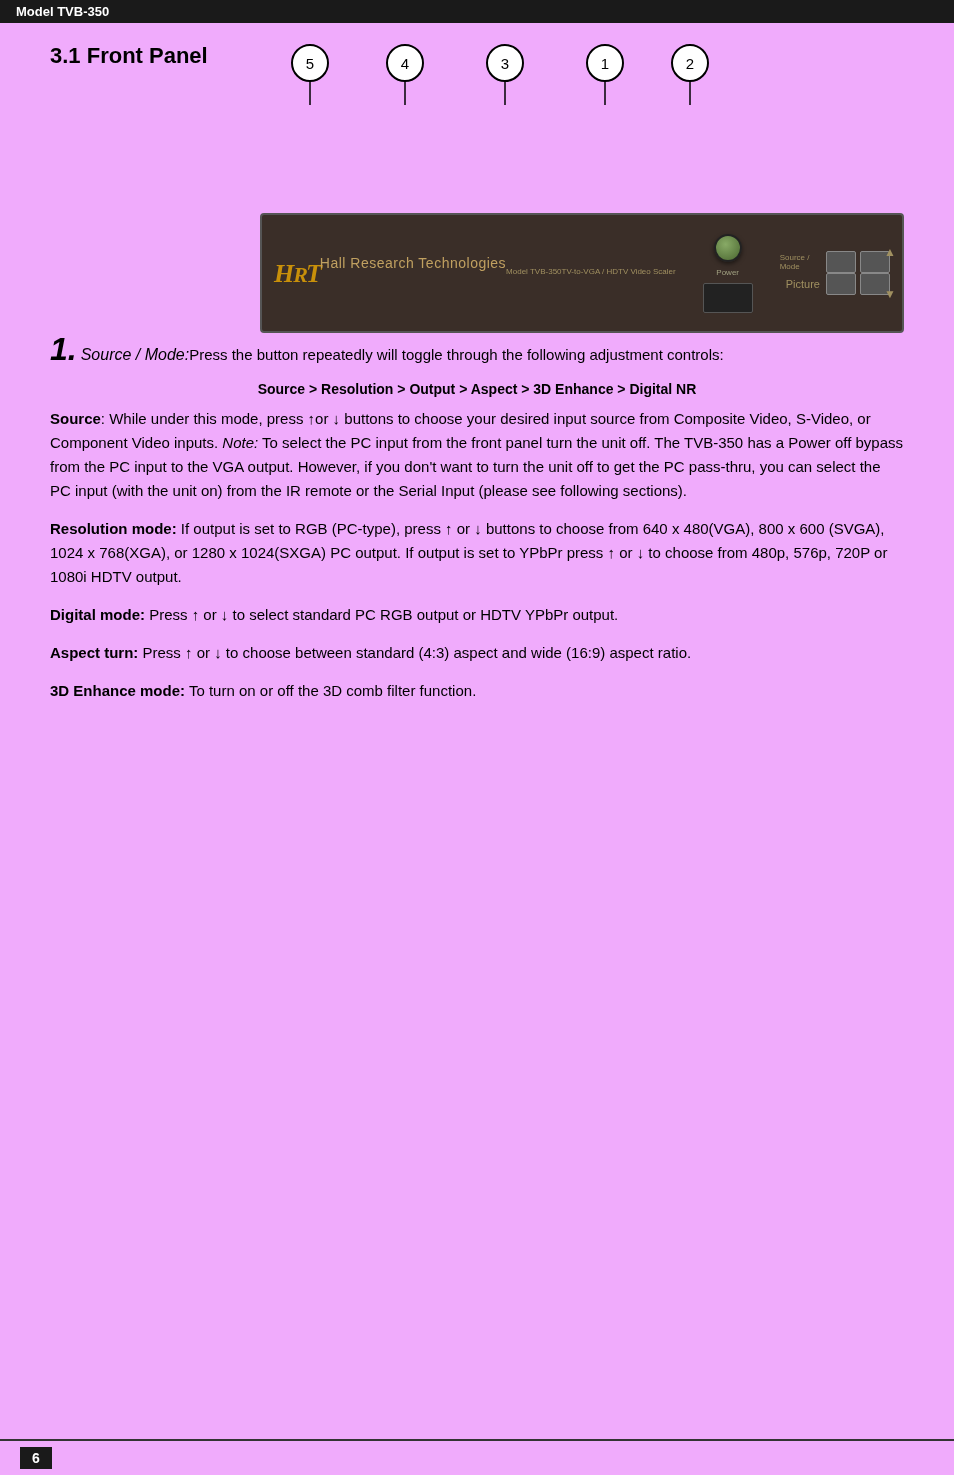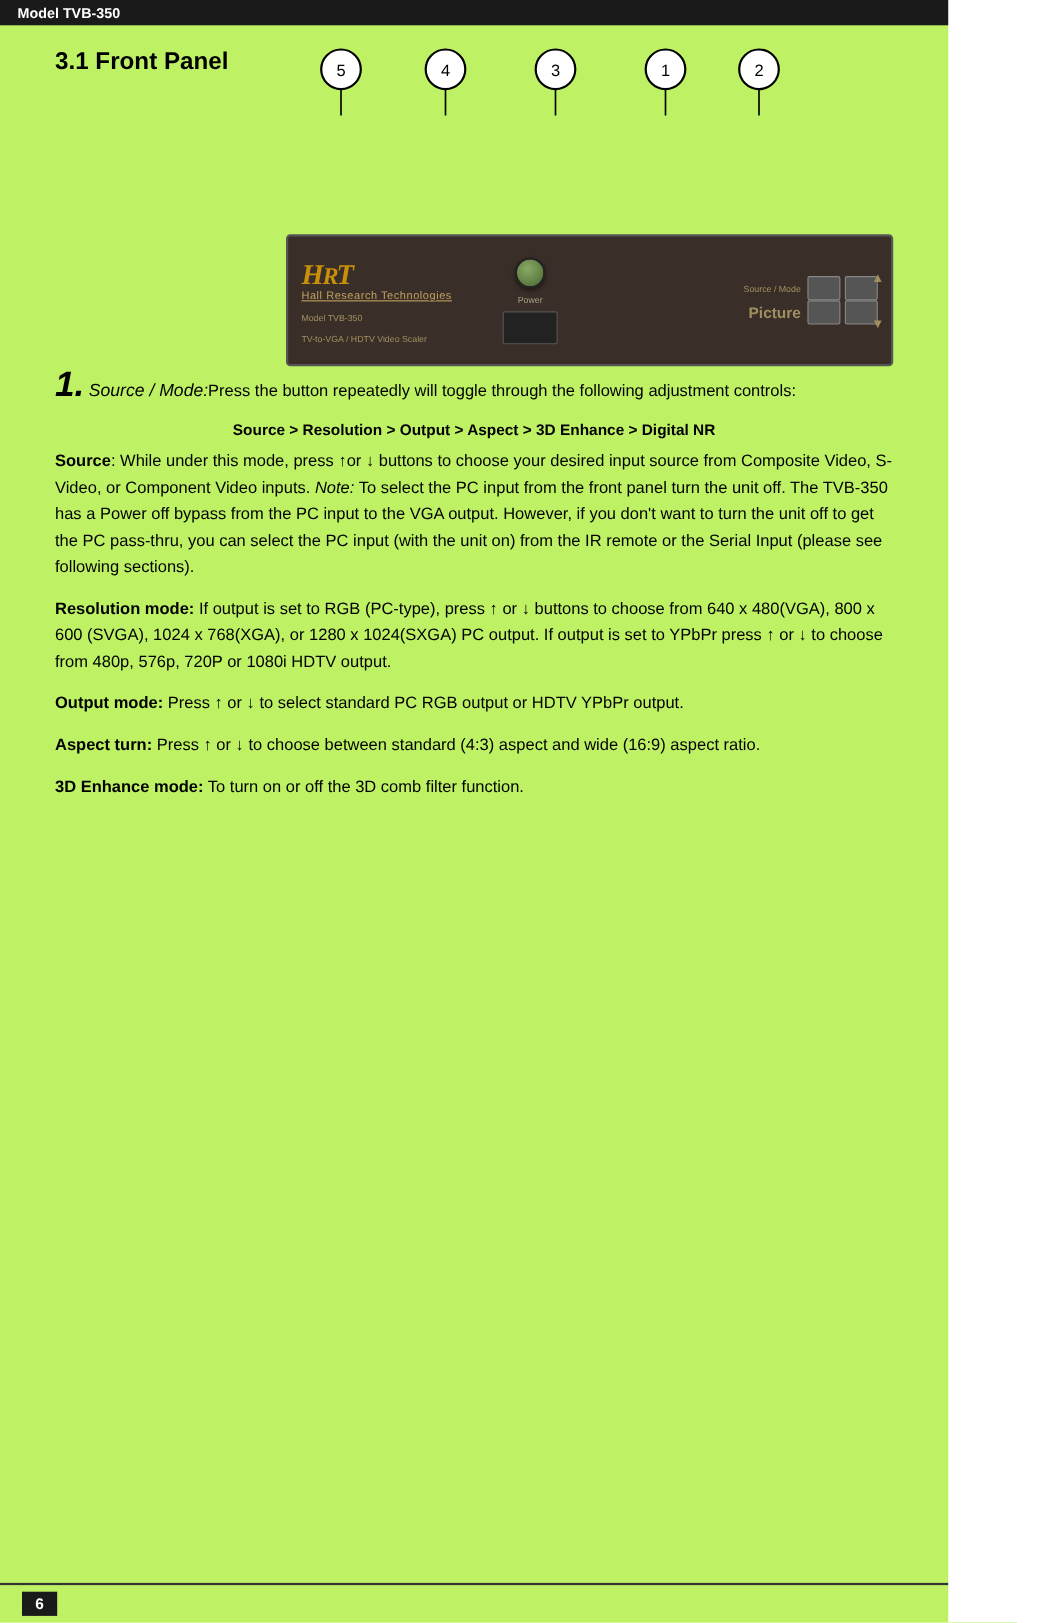--- a/index.html
+++ b/index.html
@@ -7,25 +7,25 @@
       background: #ffffff;
       font-family: Arial, Helvetica, sans-serif;
       font-size: 15px;
       color: #000;
       width: 954px;
       min-height: 1475px;
       position: relative;
     }
 
     .page-container {
-      width: 862px;
+      width: 954px;
       min-height: 1475px;
       padding: 0;
       position: relative;
-      background: #bef264;
+      background: #f0abfc;
     }
 
     
     .top-bar {
       background: #1a1a1a;
       color: #fff;
       padding: 4px 16px;
       font-size: 13px;
       font-weight: bold;
       width: 100%;
@@ -70,40 +70,39 @@
       display: flex;
       align-items: center;
       overflow: hidden;
       border: 2px solid #555;
     }
 
     .device-left {
       padding: 8px 12px;
       color: #c0a060;
       display: flex;
-      flex-direction: column;
+      flex-direction: row;
       justify-content: center;
       min-width: 180px;
     }
 
     .device-logo {
       font-size: 28px;
       font-weight: 900;
       font-style: italic;
       color: #d4a010;
       font-family: 'Times New Roman', serif;
       letter-spacing: -2px;
     }
 
     .device-company {
-      font-size: 10px;
+      font-size: 14px;
       color: #c0a060;
       margin-top: -2px;
       letter-spacing: 0.5px;
-      text-decoration: underline;
     }
 
     .device-model {
       font-size: 8px;
       color: #a09060;
       margin-top: 10px;
     }
 
     .device-middle {
       display: flex;
@@ -302,21 +301,21 @@
 
               <div style="display:flex; align-items:center; justify-content:flex-end; gap:6px; margin-top: 4px;">
                 <div style="font-size:8px; color:#a09060;">Source / Mode</div>
                 <div style="display:flex; gap:4px;">
                   <div class="device-btn"></div>
                   <div class="device-btn"></div>
                 </div>
               </div>
 
               <div style="display:flex; align-items:center; justify-content:flex-end; gap:6px; margin-bottom:4px;">
-                <div style="font-size:14px; color:#a09060;font-weight:bold;">Picture</div>
+                <div style="font-size:11px; color:#a09060;">Picture</div>
                 <div style="display:flex; gap:4px;">
                   <div class="device-btn"></div>
                   <div class="device-btn"></div>
                 </div>
               </div>
 
               <div style="position:absolute; bottom:6px; right:6px; font-size:12px; color:#a09060;">▼</div>
             </div>
           </div>
         </div>
@@ -334,21 +333,21 @@
 
     <div class="body-paragraph">
       <span class="bold-term">Source</span><span>: While under this mode, press ↑or ↓ buttons to choose your desired input source from Composite Video, S-Video, or Component Video inputs. </span><span class="italic-term">Note:</span><span> To select the PC input from the front panel turn the unit off. The TVB-350 has a Power off bypass from the PC input to the VGA output. However, if you don't want to turn the unit off to get the PC pass-thru, you can select the PC input (with the unit on) from the IR remote or the Serial Input (please see following sections).</span>
     </div>
 
     <div class="body-paragraph">
       <span class="bold-term">Resolution mode:</span><span> If output is set to RGB (PC-type), press ↑ or ↓ buttons to choose from 640 x 480(VGA), 800 x 600 (SVGA), 1024 x 768(XGA), or 1280 x 1024(SXGA) PC output. If output is set to YPbPr press ↑ or ↓ to choose from 480p, 576p, 720P or 1080i HDTV output.</span>
     </div>
 
     <div class="body-paragraph">
-      <span class="bold-term">Output mode:</span><span> Press ↑ or ↓ to select standard PC RGB output or HDTV YPbPr output.</span>
+      <span class="bold-term">Digital mode:</span><span> Press ↑ or ↓ to select standard PC RGB output or HDTV YPbPr output.</span>
     </div>
 
     <div class="body-paragraph">
       <span class="bold-term">Aspect turn:</span><span> Press ↑ or ↓ to choose between standard (4:3) aspect and wide (16:9) aspect ratio.</span>
     </div>
 
     <div class="body-paragraph">
       <span class="bold-term">3D Enhance mode:</span><span> To turn on or off the 3D comb filter function.</span>
     </div>
 

